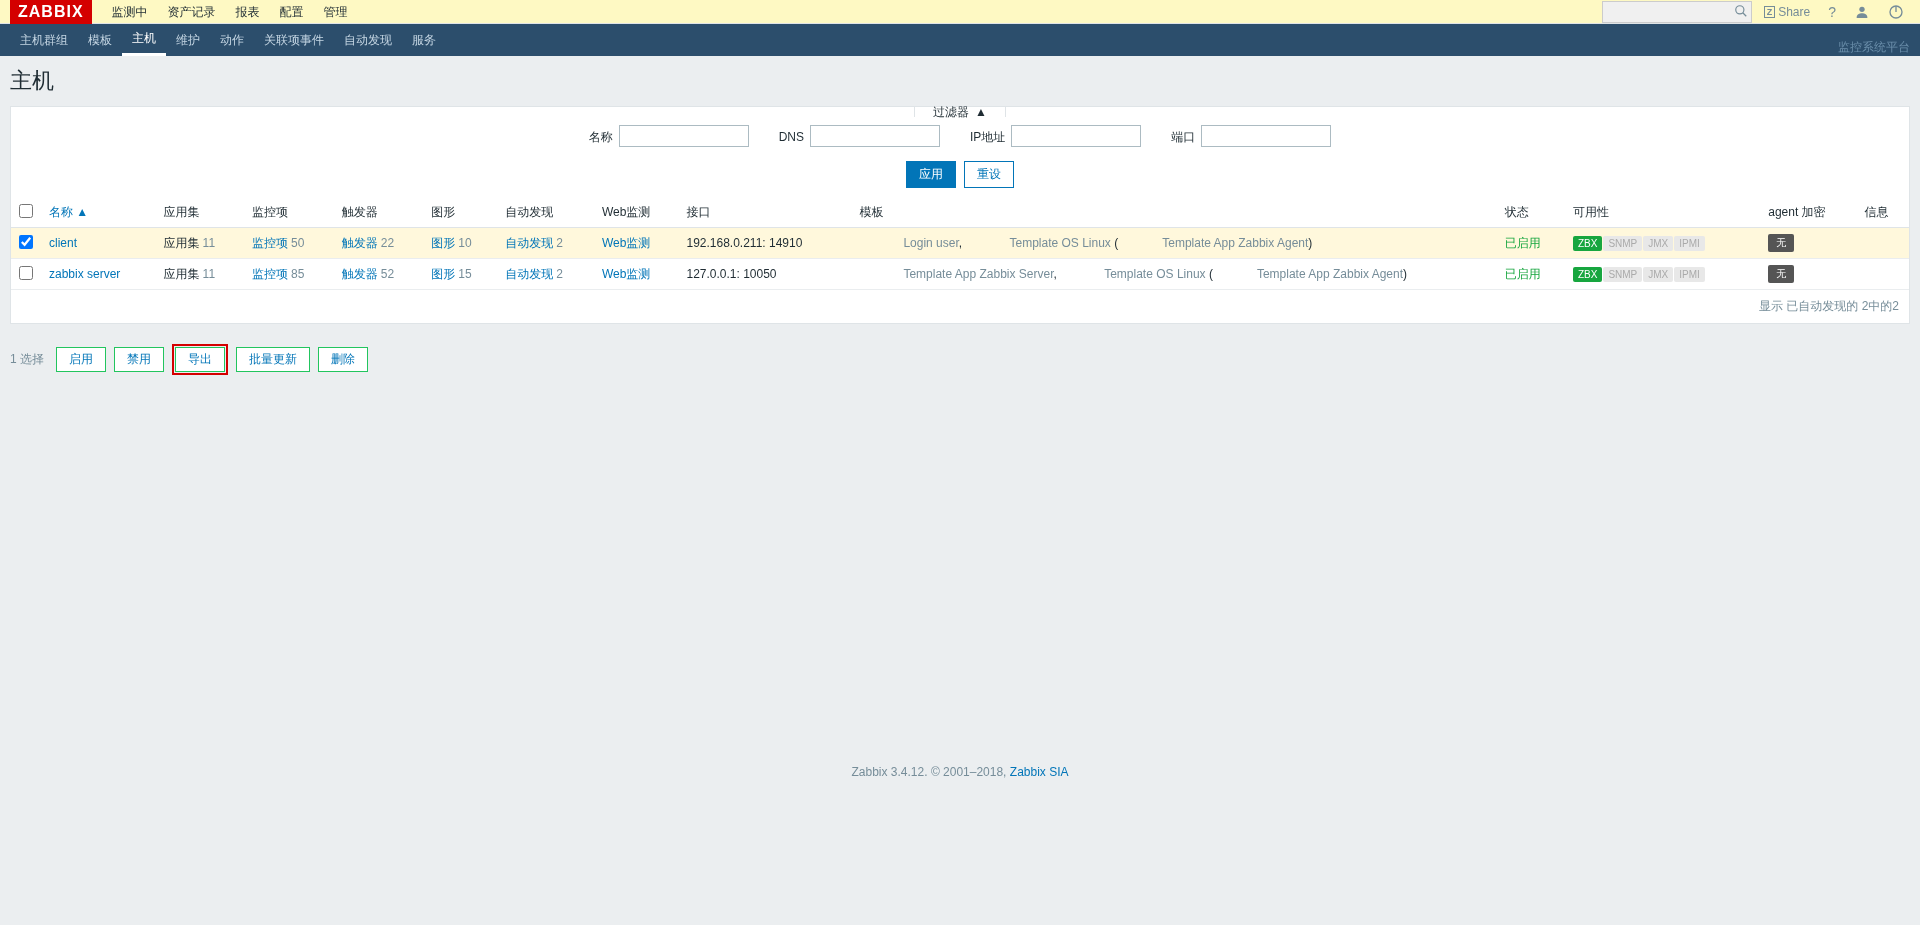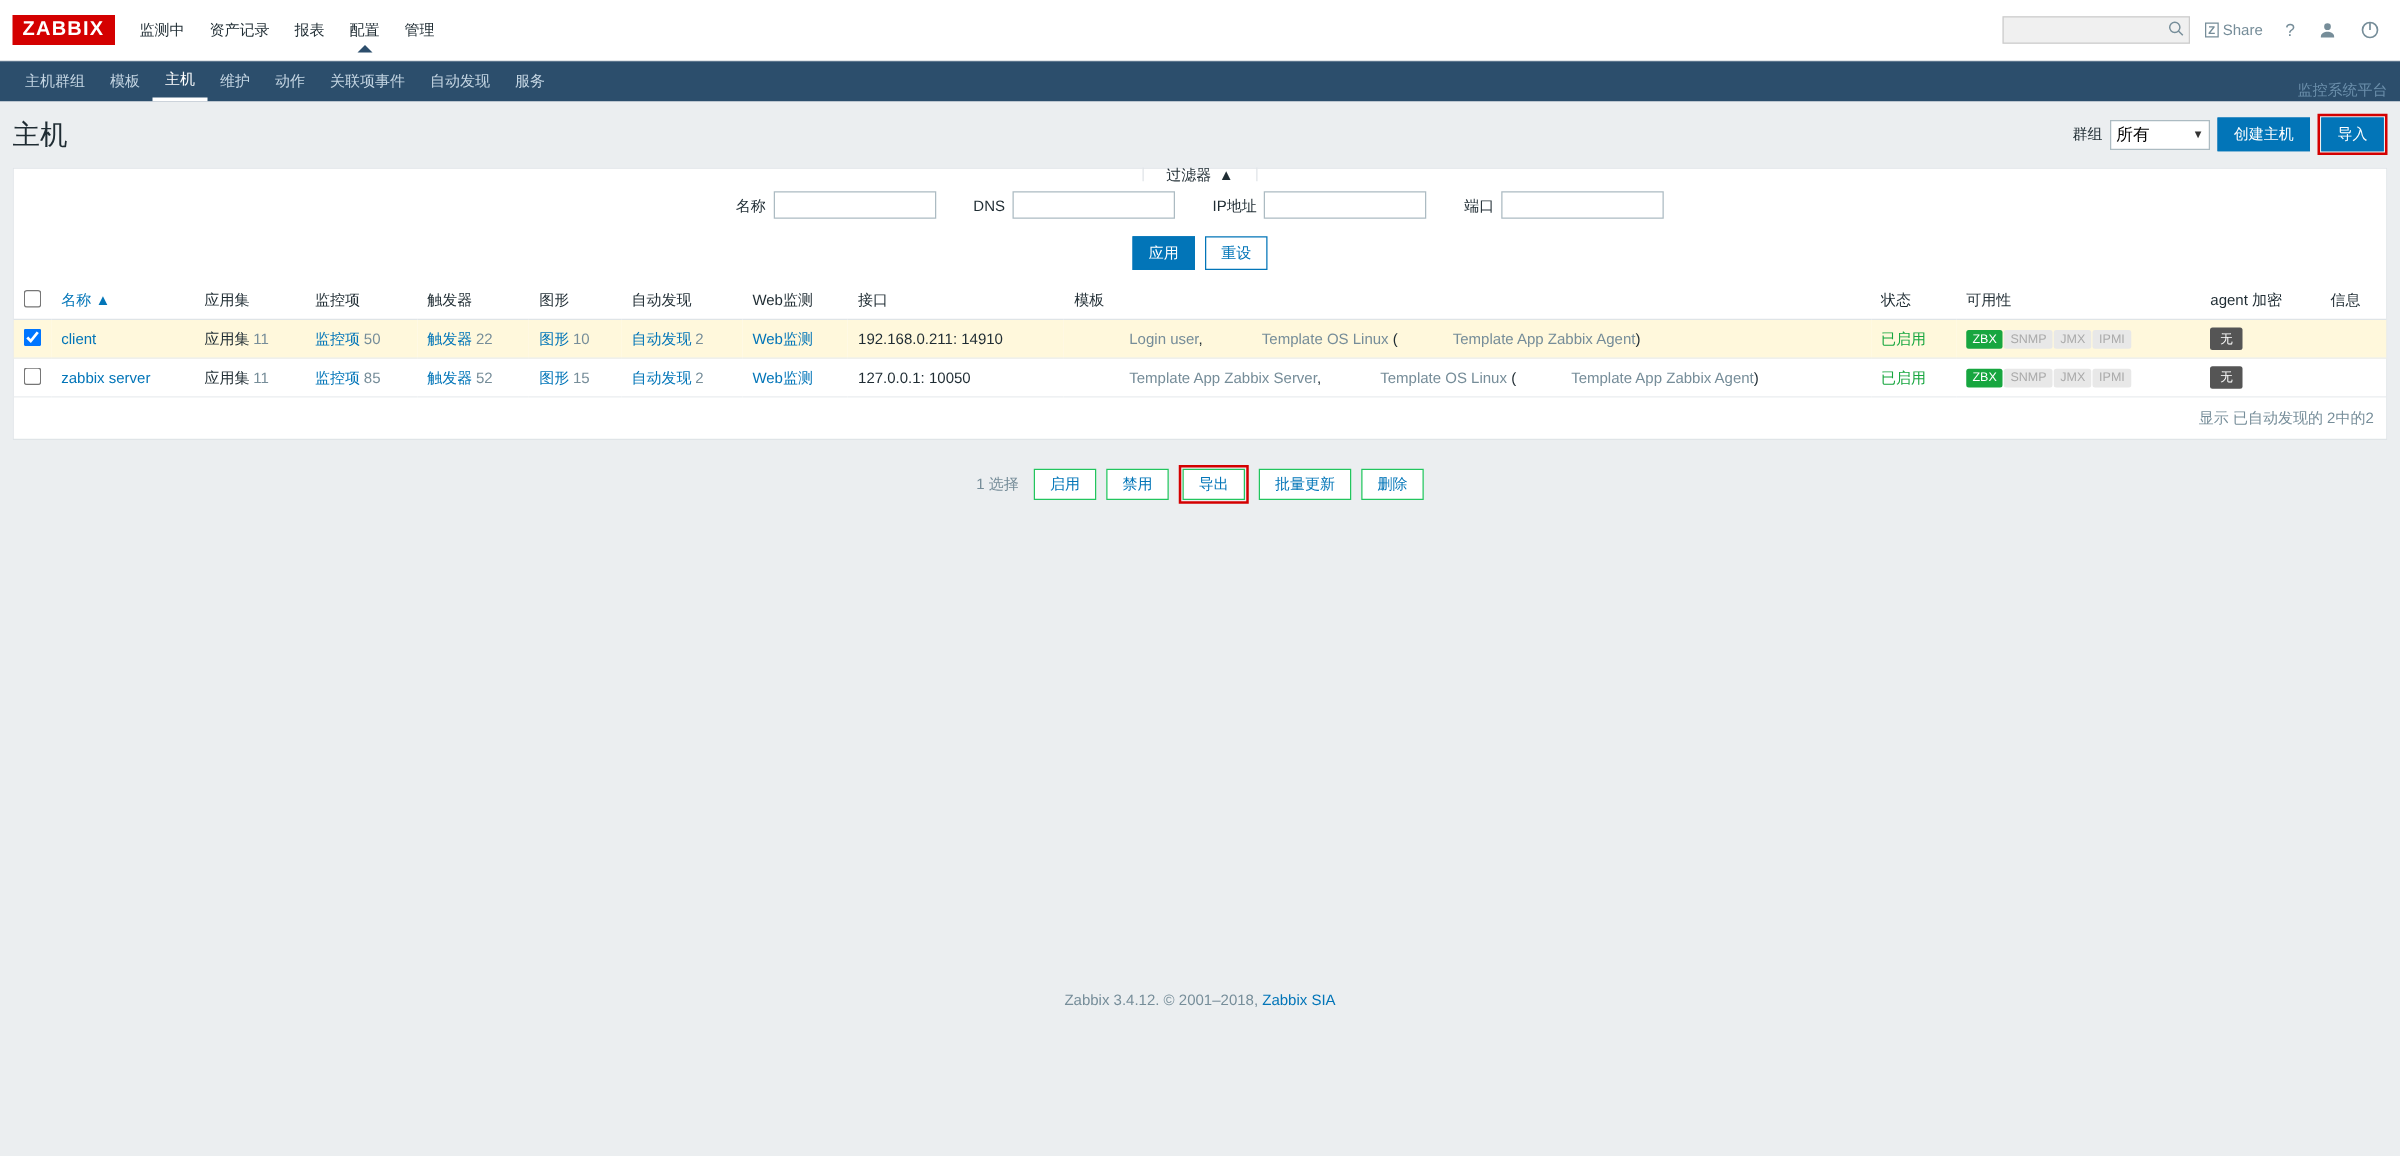--- a/index.html
+++ b/index.html
@@ -1,20 +1,20 @@
 <!DOCTYPE html>
 <html><head>
 <meta charset="utf-8">
 <style>
 * { box-sizing: border-box; margin: 0; padding: 0; }
 body { font-family: Arial, "Helvetica Neue", Helvetica, sans-serif; font-size: 12px; color: #1f2c33; background: #ebeef0; }
 a { color: #0275b8; text-decoration: none; cursor: pointer; }
 
 
-.topnav { background: #ffffff; height: 49px; display: flex; align-items: center; padding: 0 10px; border-bottom: 1px solid #dfe4e7; }
+.topnav { background: #fef9c3; height: 24px; display: flex; align-items: center; padding: 0 10px; border-bottom: 1px solid #dfe4e7; }
 .logo { background: #d40000; color: #fff; font-weight: bold; font-size: 16px; padding: 3px 8px; letter-spacing: 1px; margin-right: 10px; }
 .topnav-item { padding: 0 10px; height: 34px; line-height: 34px; color: #1f2c33; cursor: pointer; position: relative; }
 .topnav-item.active { font-weight: normal; }
 .topnav-item.active::after { content:""; position:absolute; bottom:-1px; left:50%; transform:translateX(-50%); width:0; height:0; border-left:6px solid transparent; border-right:6px solid transparent; border-bottom:6px solid #2c4e6c; }
 .topnav-right { margin-left: auto; display: flex; align-items: center; gap: 6px; }
 .search-box { width: 150px; height: 22px; background: #f0f0f0; border: 1px solid #ccc; padding: 0 22px 0 4px; }
 .search-wrap { position: relative; }
 .search-icon { position:absolute; right:4px; top:3px; color:#768d99; }
 .icon-btn { color: #768d99; cursor: pointer; padding: 0 6px; font-size: 14px; display:flex; align-items:center; gap:3px;}
 .share-txt{font-size:12px;}
@@ -57,21 +57,21 @@
 .count-gray{color:#768d99; margin-left:3px;}
 .status-green{color:#17a63f;}
 .badge{display:inline-block; padding:2px 5px; font-size:10px; border-radius:2px; margin-right:1px;}
 .badge-zbx{background:#17a63f; color:#fff;}
 .badge-dis{background:#e8e8e8; color:#aaa;}
 .badge-none{background:#555; color:#fff; padding:2px 8px;}
 .tmpl-gray{color:#768d99;margin-left:44px;}
 .table-foot{text-align:right; color:#768d99; padding:8px 10px;}
 
 
-.bulk-row{padding:10px 10px; display:flex; align-items:center; gap:8px;justify-content:center;}
+.bulk-row{padding:10px 10px; display:flex; align-items:center; gap:8px;}
 .sel-count{color:#768d99; margin-right:4px;}
 
 
 .footer{ text-align:center; color:#768d99; margin-top:370px; padding:10px;}
 .chk{width:14px;height:14px;}
 
 svg{display:block;}
 </style>
 </head>
 <body>
@@ -120,32 +120,20 @@
   <div class="subnav-item">维护</div>
   <div class="subnav-item">动作</div>
   <div class="subnav-item">关联项事件</div>
   <div class="subnav-item">自动发现</div>
   <div class="subnav-item">服务</div>
   <div class="subnav-right">监控系统平台</div>
 </div>
 
 <div class="pagehead">
   <h1>主机</h1>
-  <div class="pagehead-right">
-    <label>群组</label>
-    <span class="select-wrap">
-      <select class="select">
-        <option>所有</option>
-      </select>
-    </span>
-    <button class="btn">创建主机</button>
-    <span class="highlight-box">
-      <button class="btn">导入</button>
-    </span>
-  </div>
 </div>
 
 <div class="panel">
   <div class="filter-tab-row">
     <div class="filter-tab">
       <span>过滤器</span>
       <span>▲</span>
     </div>
   </div>
   <div class="filter-body">

